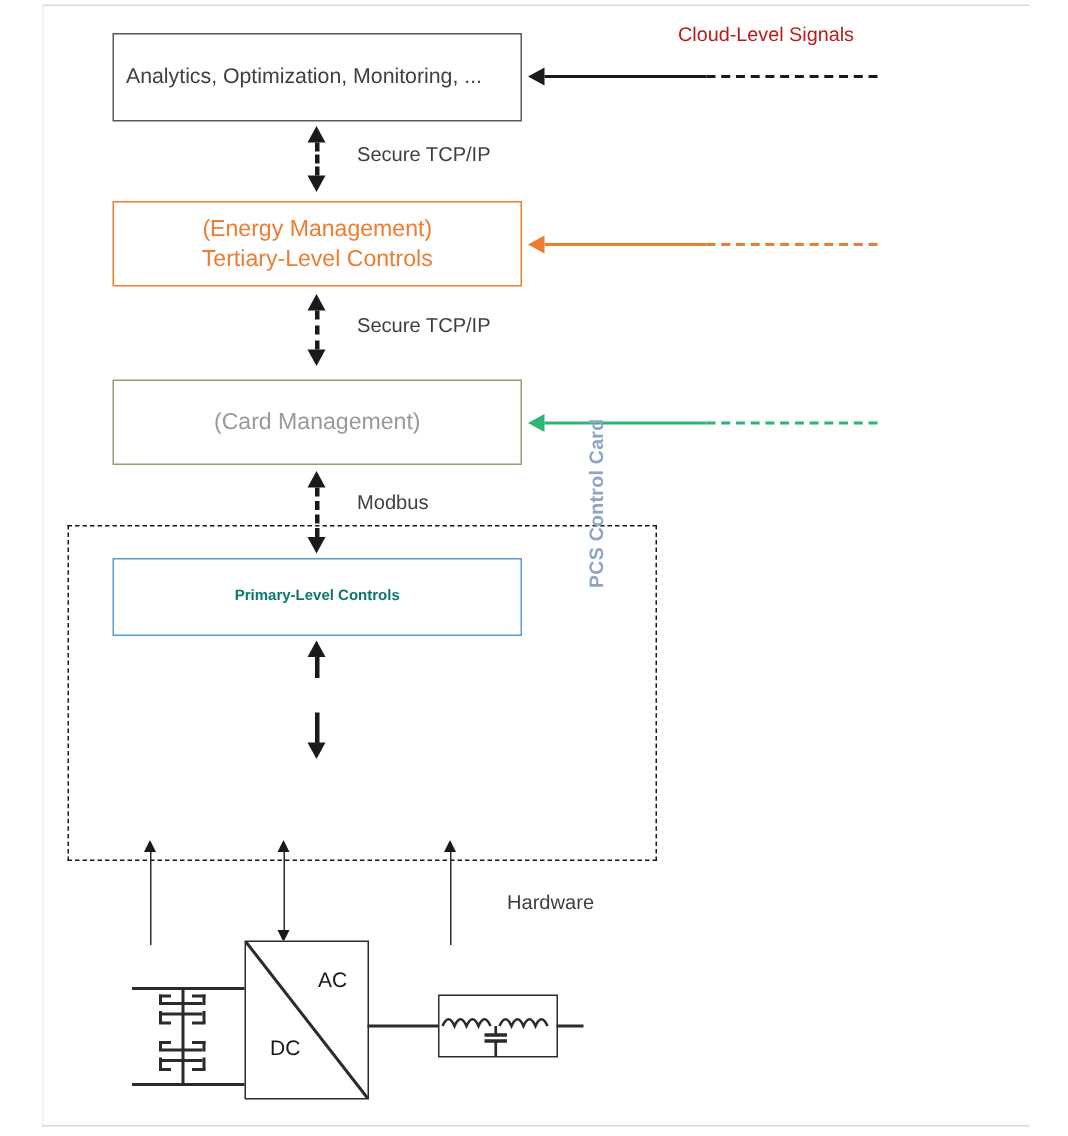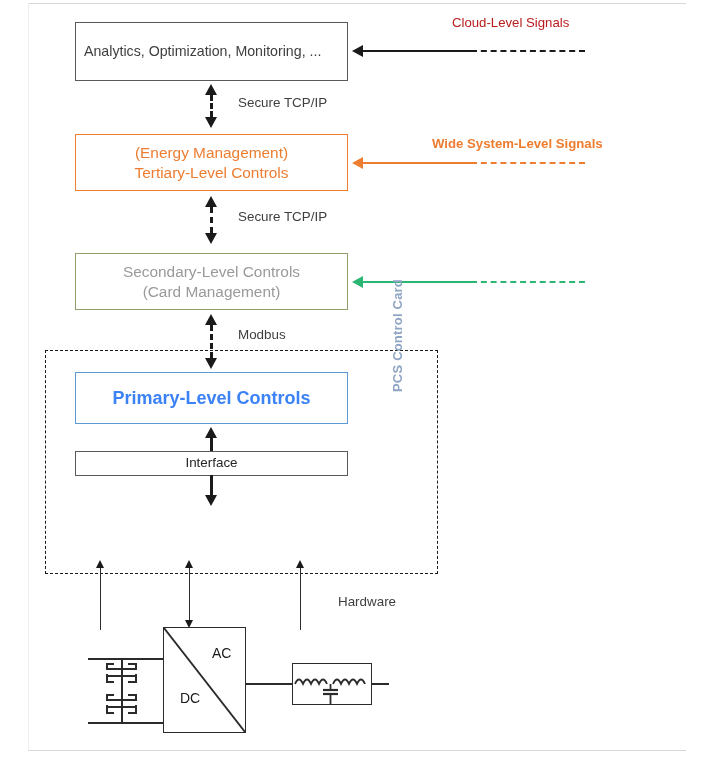--- a/index.html
+++ b/index.html
@@ -48,22 +48,22 @@
   }
   #box-secondary{
     left:75px; top:253px; width:273px; height:57px;
     border:1.6px solid #8FA06C;
     color:#9a9a9a;
     font-size:15.4px;
   }
   #box-primary{
     left:75px; top:372px; width:273px; height:52px;
     border:1.4px solid #5B9BD5;
-    color:#3b82f6;
-    font-size:18px;
+    color:#0f766e;
+    font-size:10px;
     font-weight:600;
   }
   #box-interface{
     left:75px; top:451px; width:273px; height:25px;
     border:1.5px solid #595959;
     color:#262626;
     font-size:13.4px;
   }
   #box-unit{
     left:75px; top:506px; width:273px; height:51px;
@@ -196,33 +196,31 @@
   <div class="arr-down" style="left:205px;top:117px;"></div>
   <div class="edge-label" style="left:238px;top:95px;">Secure TCP/IP</div>
 
   <div class="box" id="box-tertiary">
     <div>
       <span>(Energy Management)</span>
       <span>Tertiary-Level Controls</span>
     </div>
   </div>
 
-  <div class="sig-label" style="left:432px;top:136px;color:#ED7D31;">Wide System-Level Signals</div>
   <div class="arr-left" style="left:352px;top:157px;border-right-color:#ED7D31;"></div>
   <div class="sig-solid" style="left:363px;top:162px;width:108px;background:#ED7D31;"></div>
   <div class="sig-dash" style="left:471px;top:162px;width:114px;border-top-color:#ED7D31;"></div>
 
   <div class="arr-up" style="left:205px;top:196px;"></div>
   <div class="vdash" style="left:210px;top:207px;height:26px;"></div>
   <div class="arr-down" style="left:205px;top:233px;"></div>
   <div class="edge-label" style="left:238px;top:209px;">Secure TCP/IP</div>
 
   <div class="box" id="box-secondary">
     <div>
-      <span>Secondary-Level Controls</span>
       <span>(Card Management)</span>
     </div>
   </div>
 
   <div class="arr-left" style="left:352px;top:276px;border-right-color:#2BB673;"></div>
   <div class="sig-solid" style="left:363px;top:281px;width:108px;background:#2BB673;"></div>
   <div class="sig-dash" style="left:471px;top:281px;width:114px;border-top-color:#2BB673;"></div>
 
   <div class="arr-up" style="left:205px;top:314px;"></div>
   <div class="vdash" style="left:210px;top:325px;height:33px;"></div>
@@ -232,23 +230,20 @@
   <div id="pcs-card"></div>
   <div id="pcs-card-label">PCS Control Card</div>
 
   <div class="box" id="box-primary">
     <span>Primary-Level Controls</span>
   </div>
 
   <div class="arr-up" style="left:205px;top:427px;"></div>
   <div class="vline-thick" style="left:209.5px;top:436px;height:16px;"></div>
 
-  <div class="box" id="box-interface">
-    <span>Interface</span>
-  </div>
 
   <div class="vline-thick" style="left:209.5px;top:475px;height:21px;"></div>
   <div class="arr-down" style="left:205px;top:495px;"></div>
 
 
   <div class="arr-up-sm" style="left:96px;top:560px;"></div>
   <div class="vline-thin" style="left:99.8px;top:568px;height:62px;"></div>
 
   <div class="arr-up-sm" style="left:185px;top:560px;"></div>
   <div class="vline-thin" style="left:188.8px;top:568px;height:57px;"></div>

